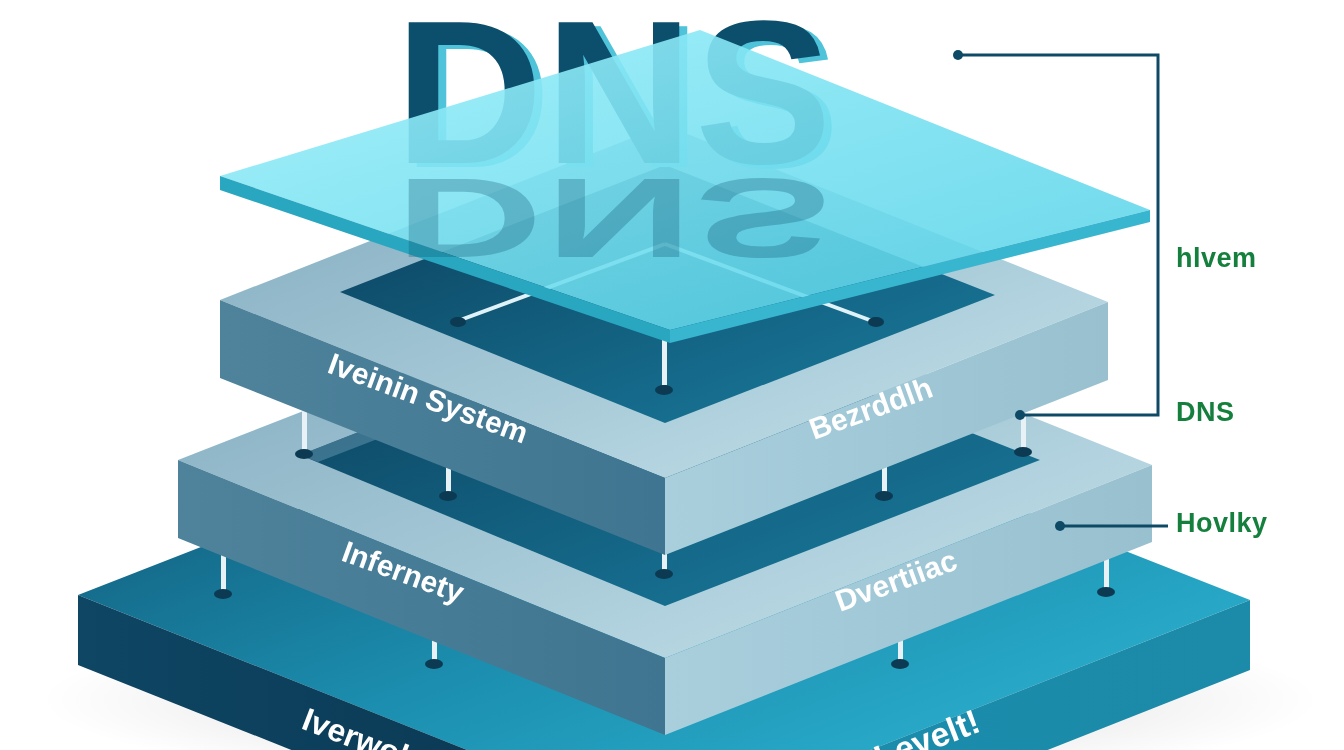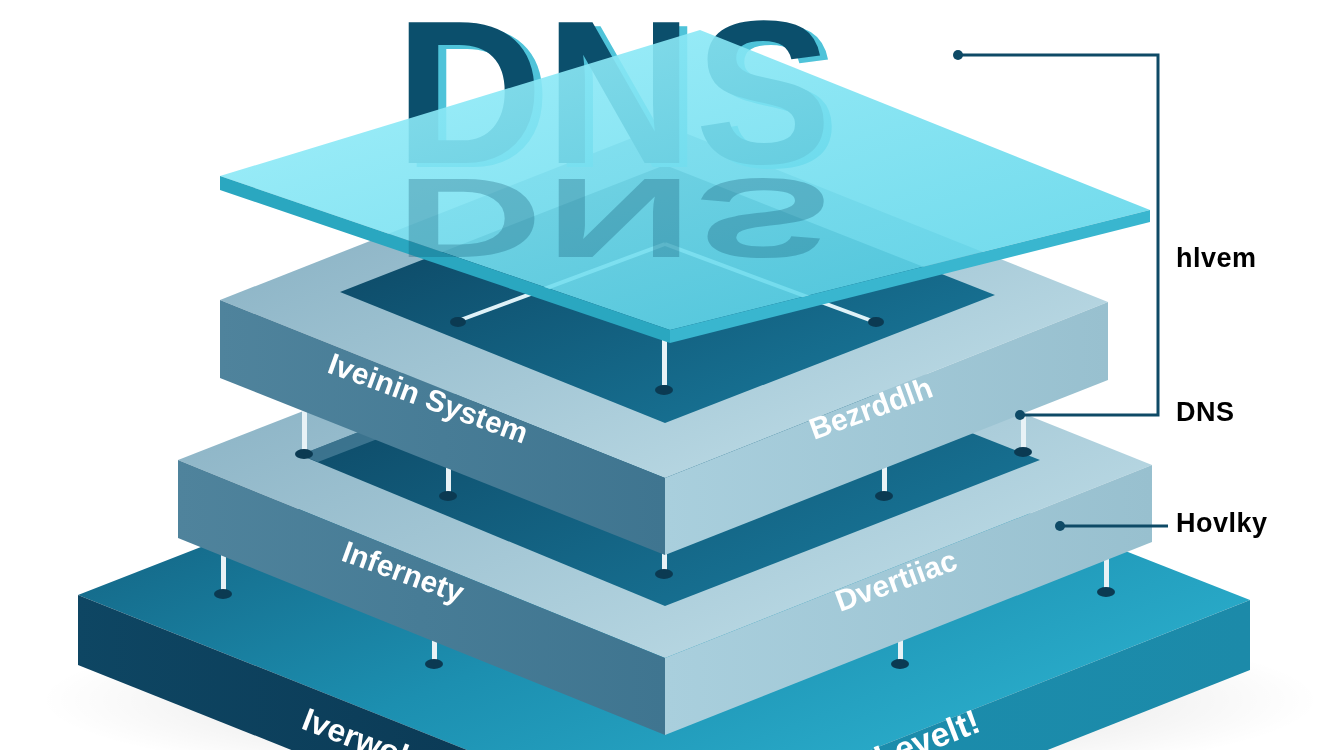--- a/index.html
+++ b/index.html
@@ -1,19 +1,19 @@
 <!DOCTYPE html>
 <html><head>
 <meta charset="utf-8">
 <style>
   html, body { margin: 0; padding: 0; }
   body { width: 1344px; height: 750px; overflow: hidden; background: #ffffff; position: relative; font-family: "Liberation Sans", sans-serif; }
   #stage { position: absolute; left: 0; top: 0; width: 1344px; height: 750px; }
   svg text { font-family: "Liberation Sans", sans-serif; font-weight: 700; }
-  .callout-label { position: absolute; color: #000000; font-weight: 700; font-size: 27px; font-family: "Liberation Sans", sans-serif; letter-spacing: 0.5px; }
+  .callout-label { position: absolute; color: #15803d; font-weight: 700; font-size: 27px; font-family: "Liberation Sans", sans-serif; letter-spacing: 0.5px; }
 </style>
 </head>
 <body>
 
 <div id="stage">
 <svg width="1344" height="750" viewBox="0 0 1344 750" xmlns="http://www.w3.org/2000/svg">
   <defs>
     <linearGradient id="gBottomTop" x1="0" y1="0" x2="1" y2="1">
       <stop offset="0" stop-color="#0f4d6c"></stop>
       <stop offset="0.5" stop-color="#1c8fb0"></stop>

